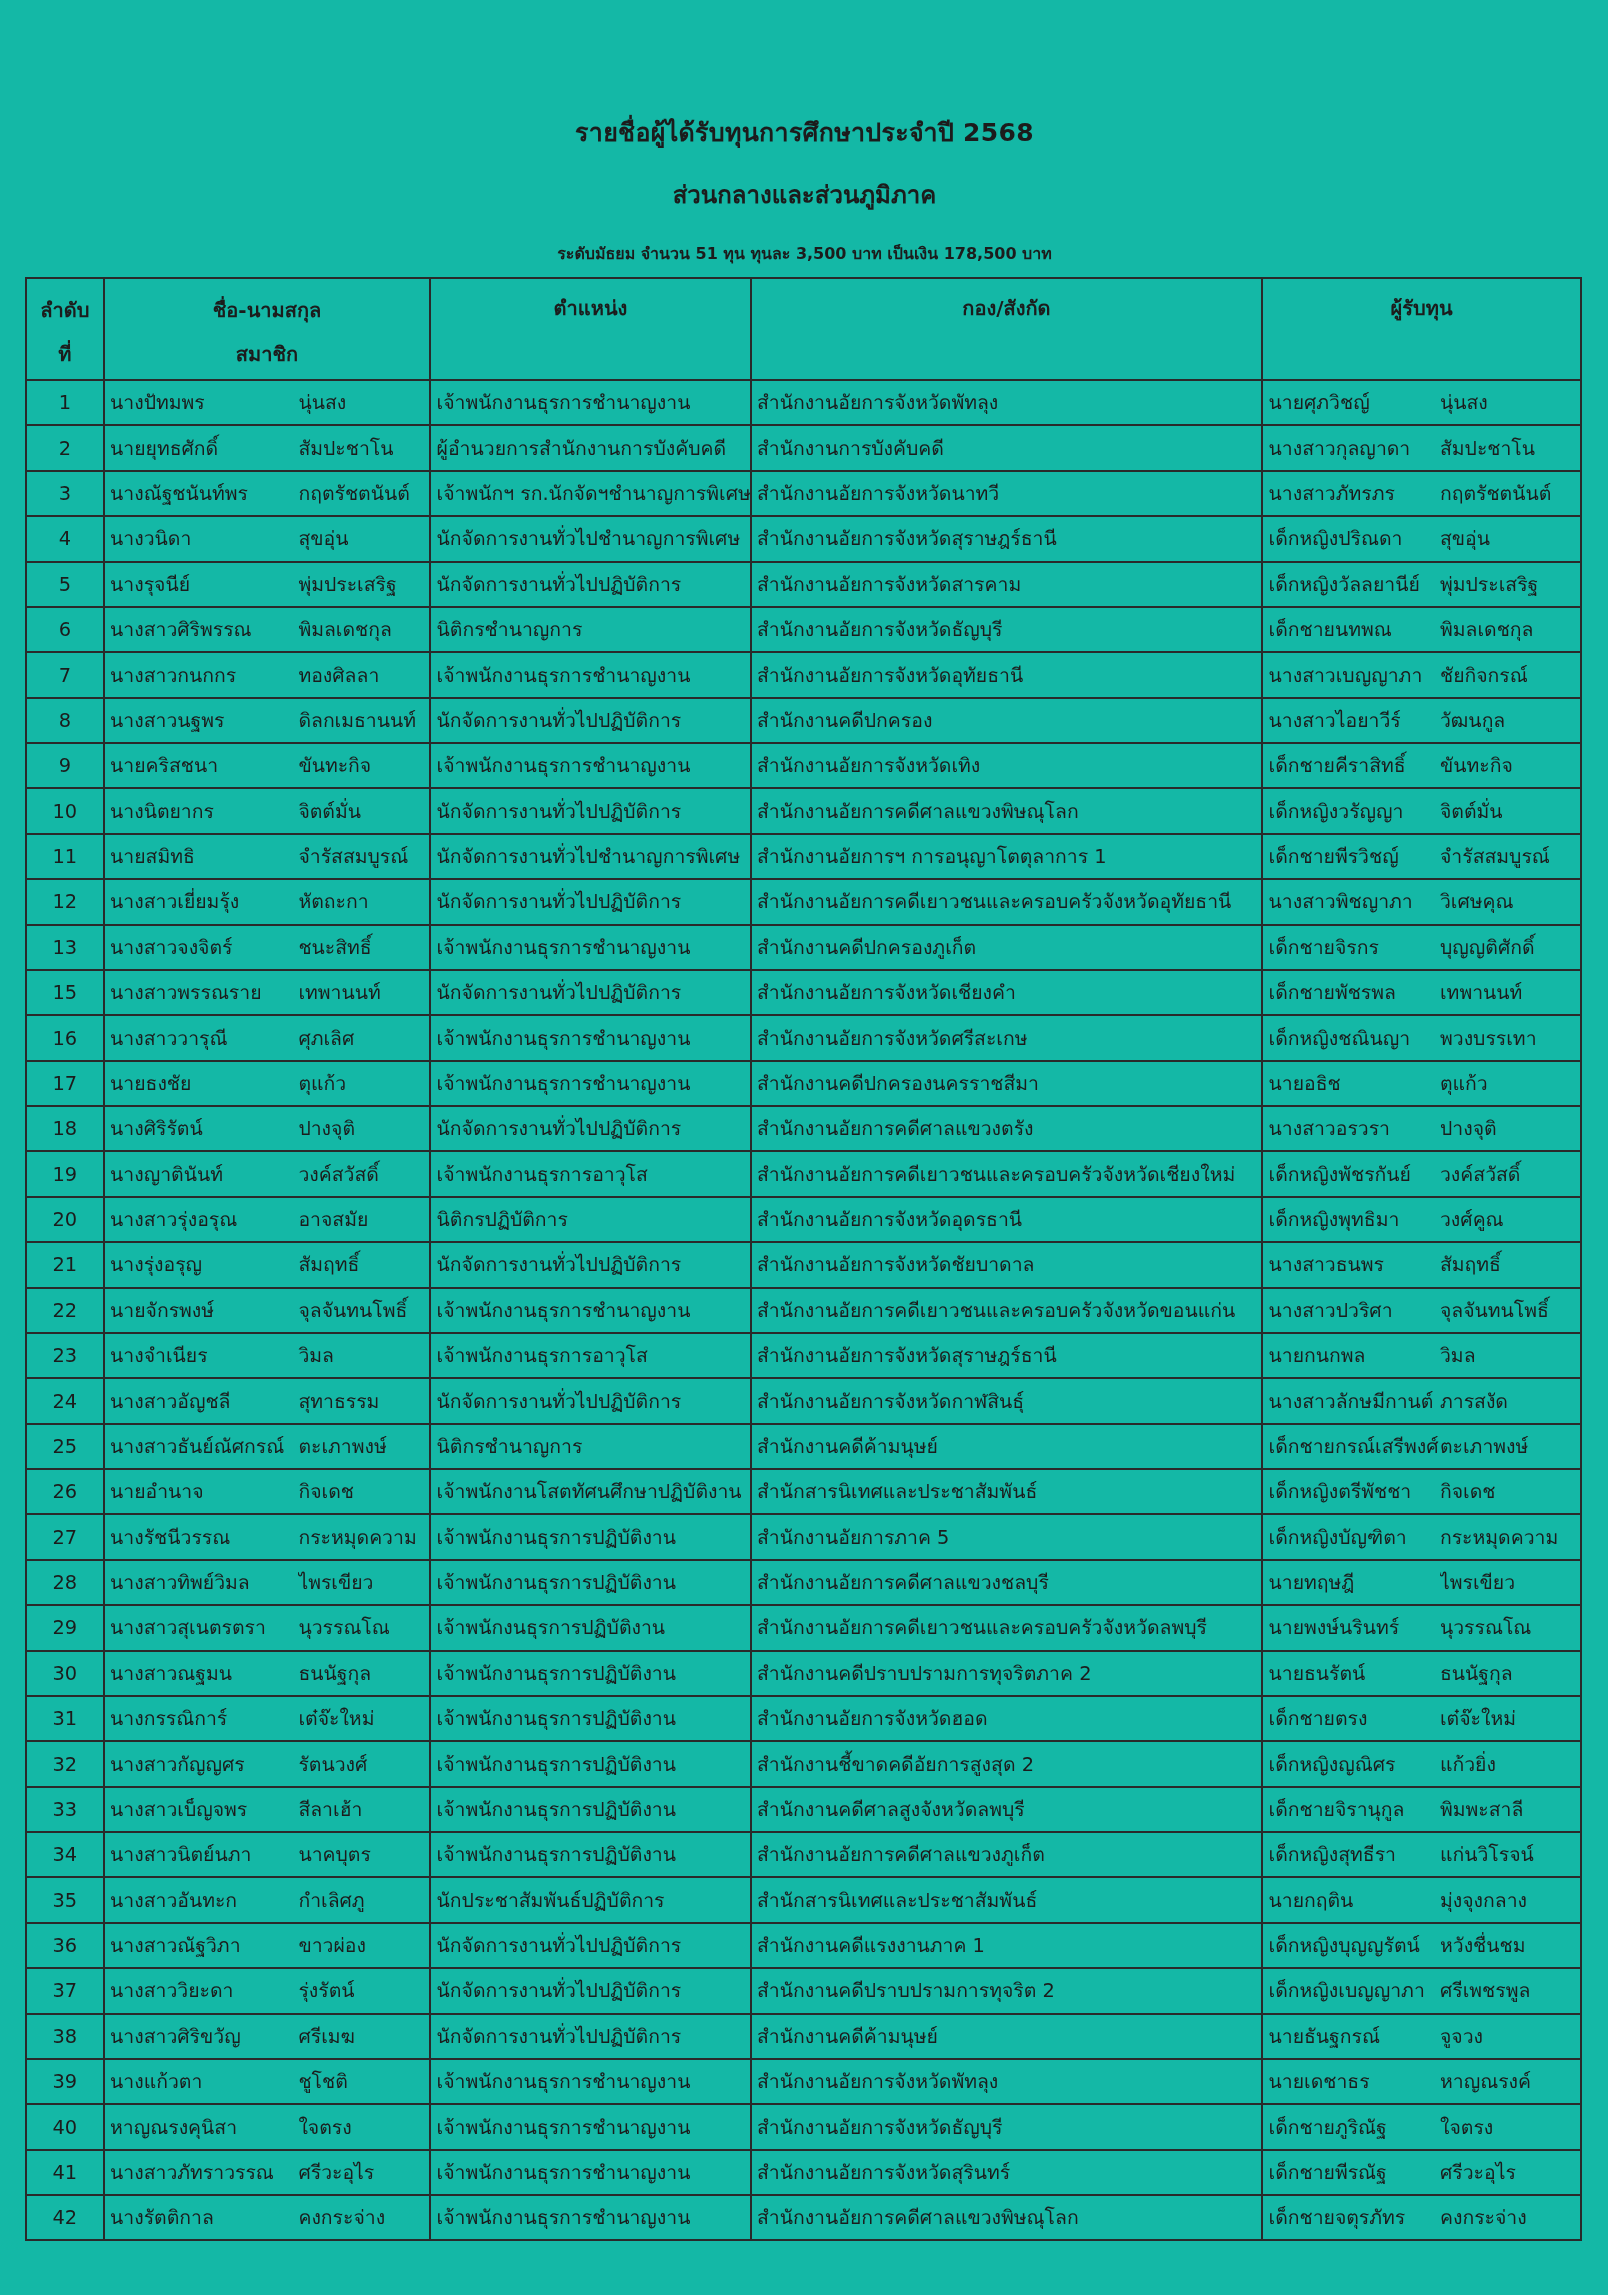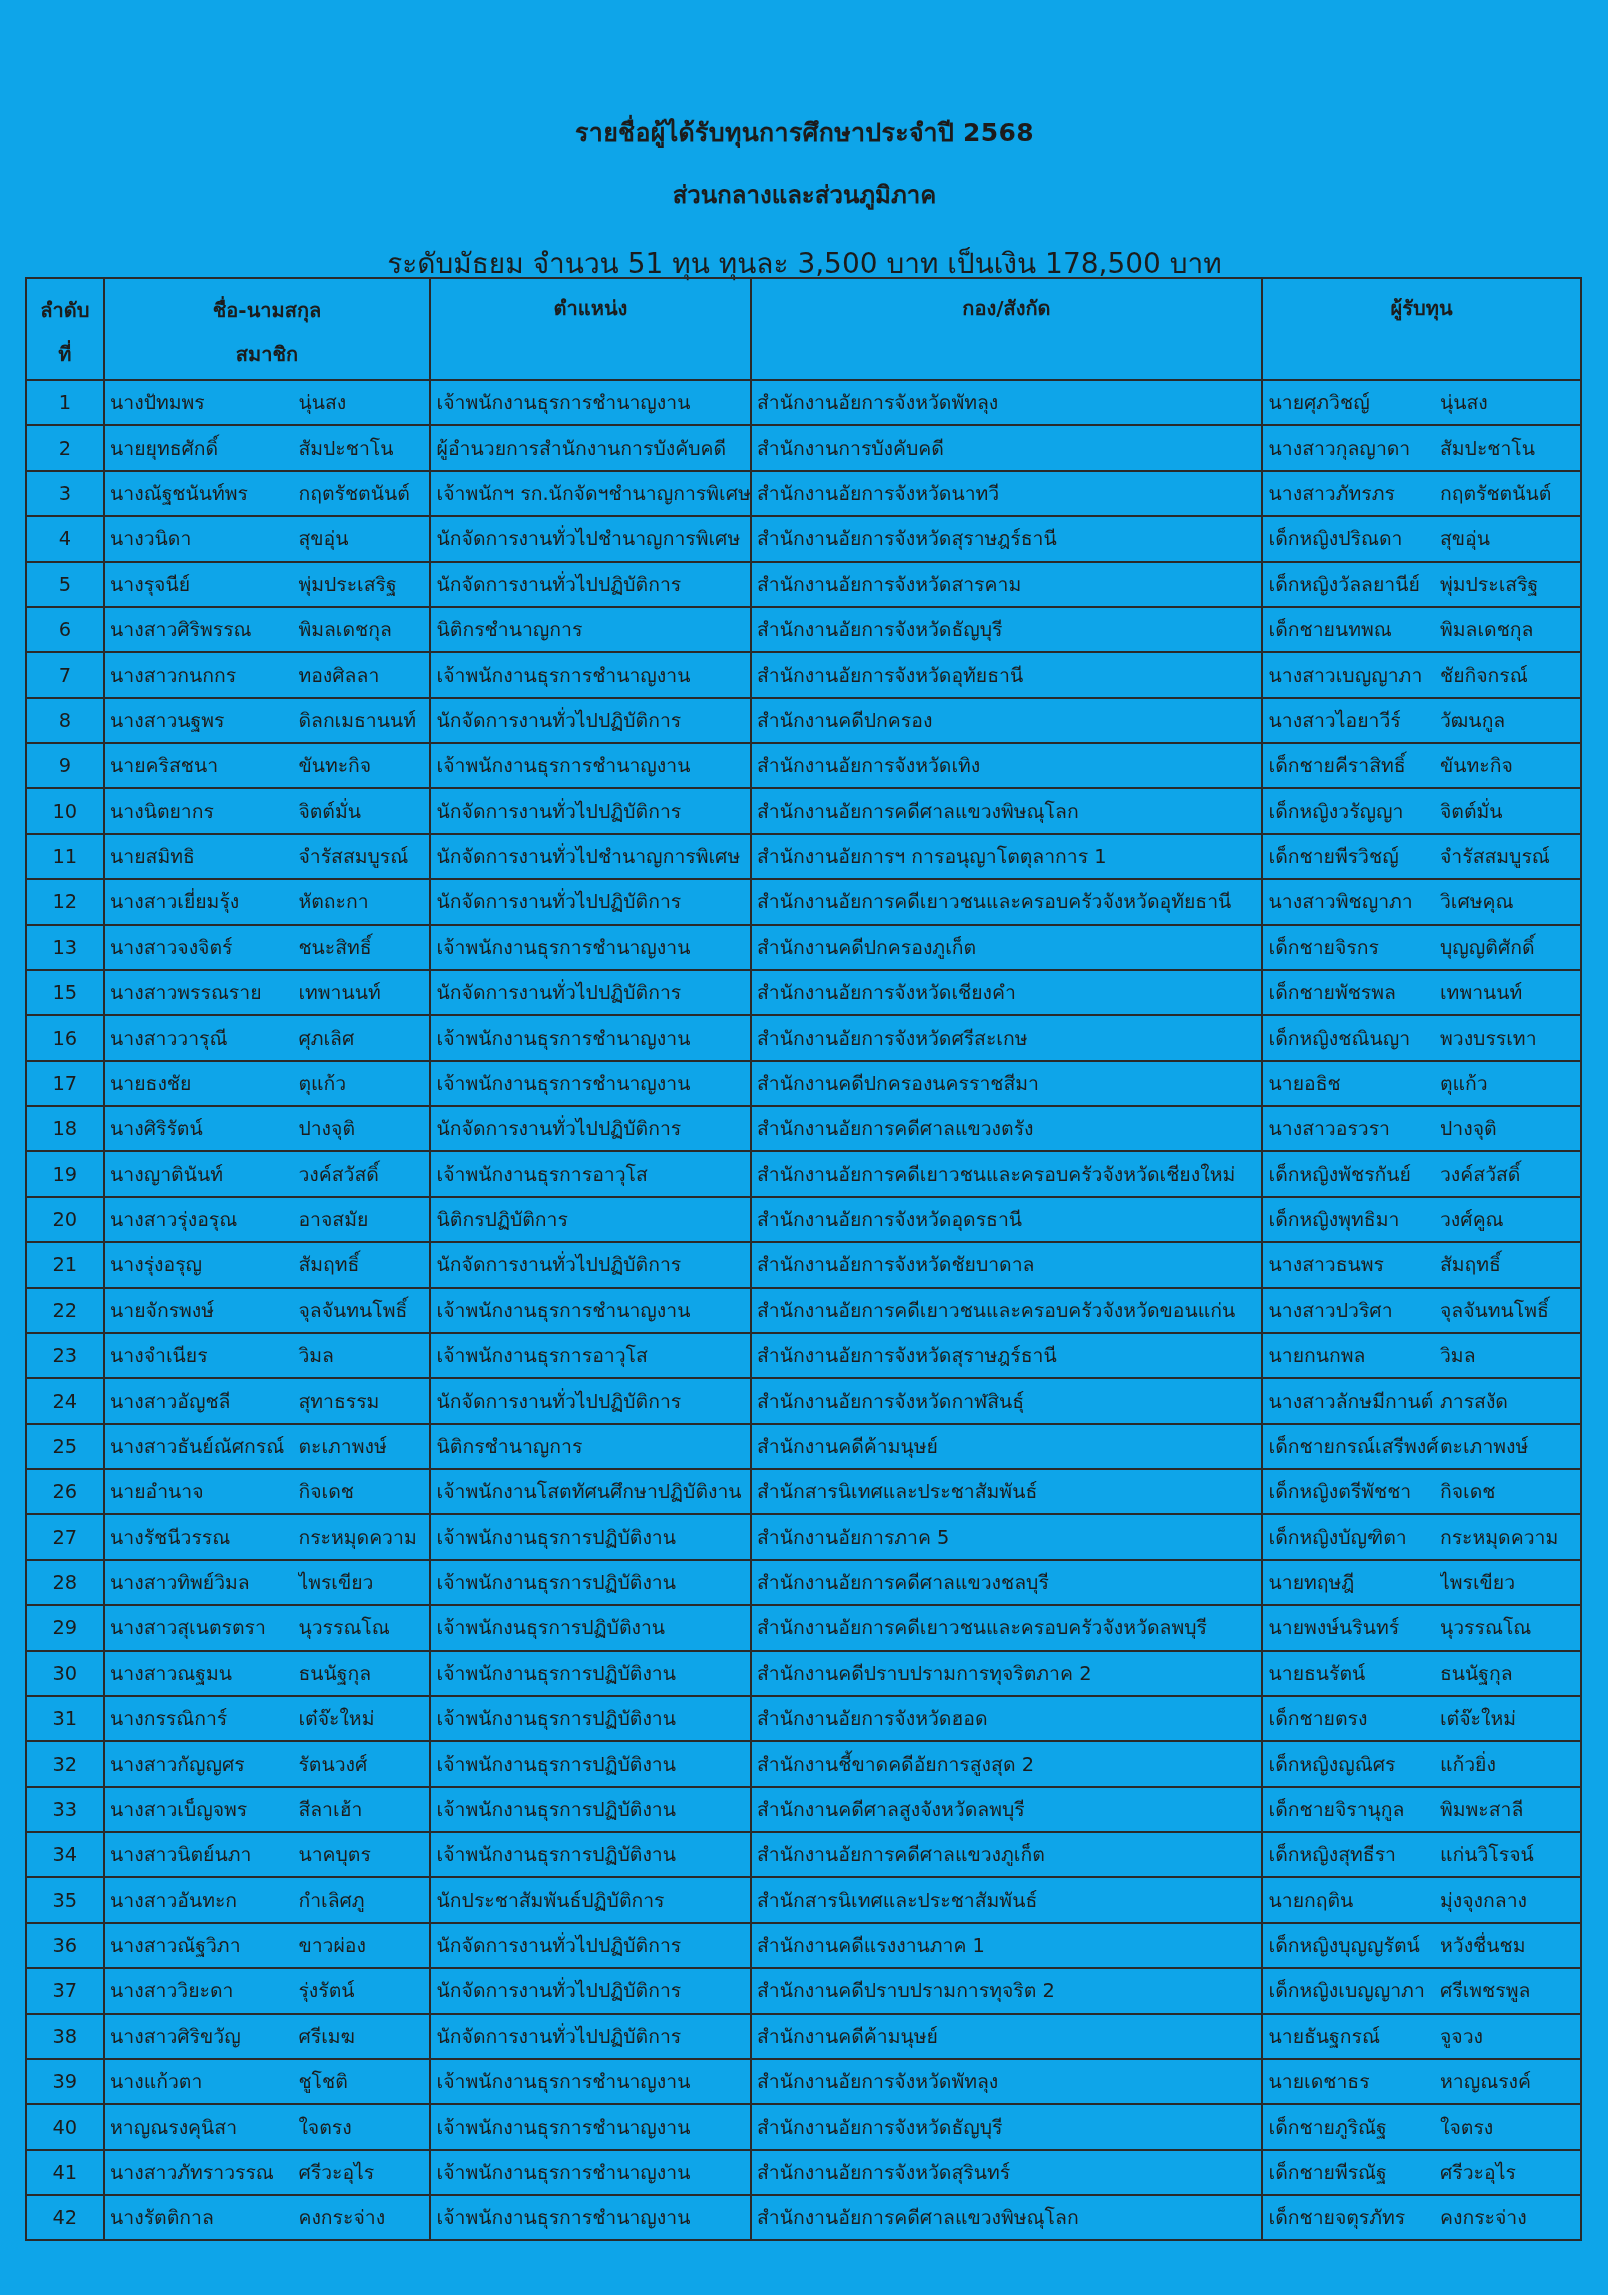--- a/index.html
+++ b/index.html
@@ -6,21 +6,21 @@
     margin: 0;
     padding: 0;
     background: #ffffff;
     font-family: "DejaVu Sans", "Liberation Sans", sans-serif;
     color: #1c1c1c;
   }
   .page {
     position: relative;
     width: 1609px;
     height: 2295px;
-    background: #0ea5e9;
+    background: #14b8a6;
     overflow: hidden;
   }
   .title-block {
     position: absolute;
     top: 112px;
     left: 0;
     width: 100%;
     text-align: center;
   }
   .title-line1 {
@@ -28,22 +28,22 @@
     font-weight: bold;
     margin: 0 0 23px 0;
     letter-spacing: 0.3px;
   }
   .title-line2 {
     font-size: 24px;
     font-weight: bold;
     margin: 13px 0 27px 0;
   }
   .title-line3 {
-    font-size: 28px;
-    font-weight: normal;
+    font-size: 16px;
+    font-weight: bold;
     margin: 9px;
   }
   table.roster {
     position: absolute;
     top: 277px;
     left: 25px;
     width: 1557px;
     border-collapse: collapse;
     table-layout: fixed;
     font-size: 19.4px;

